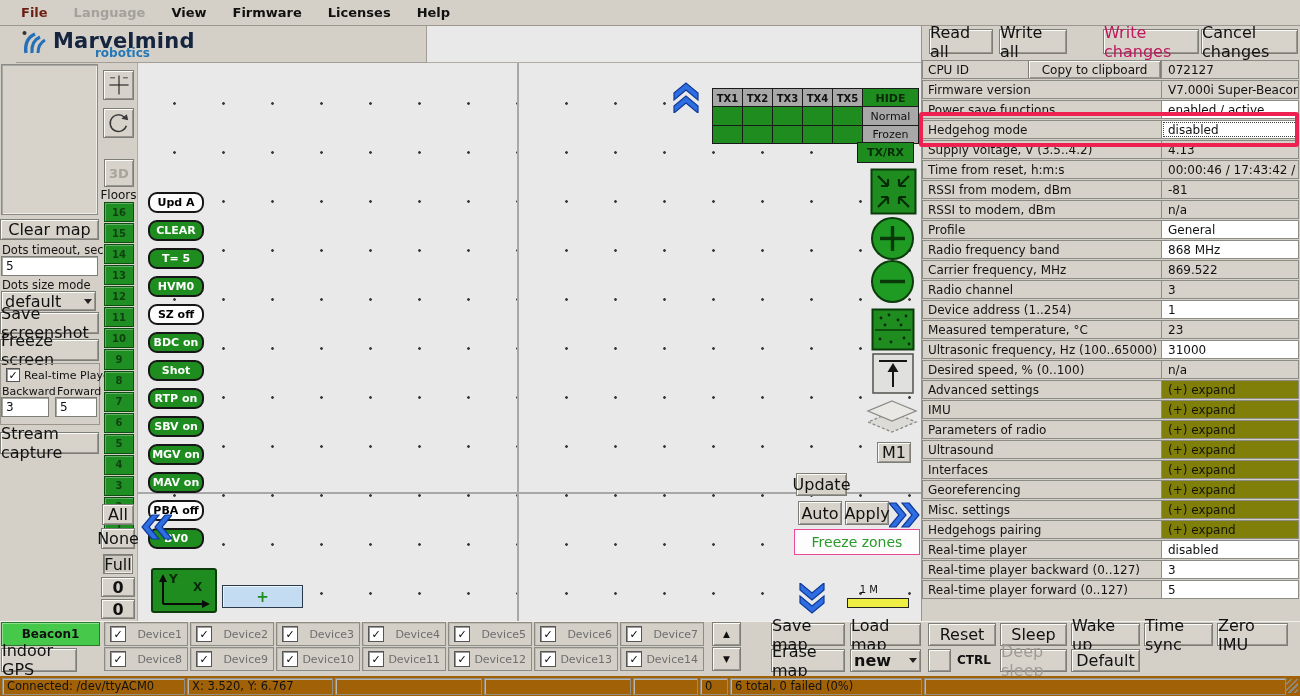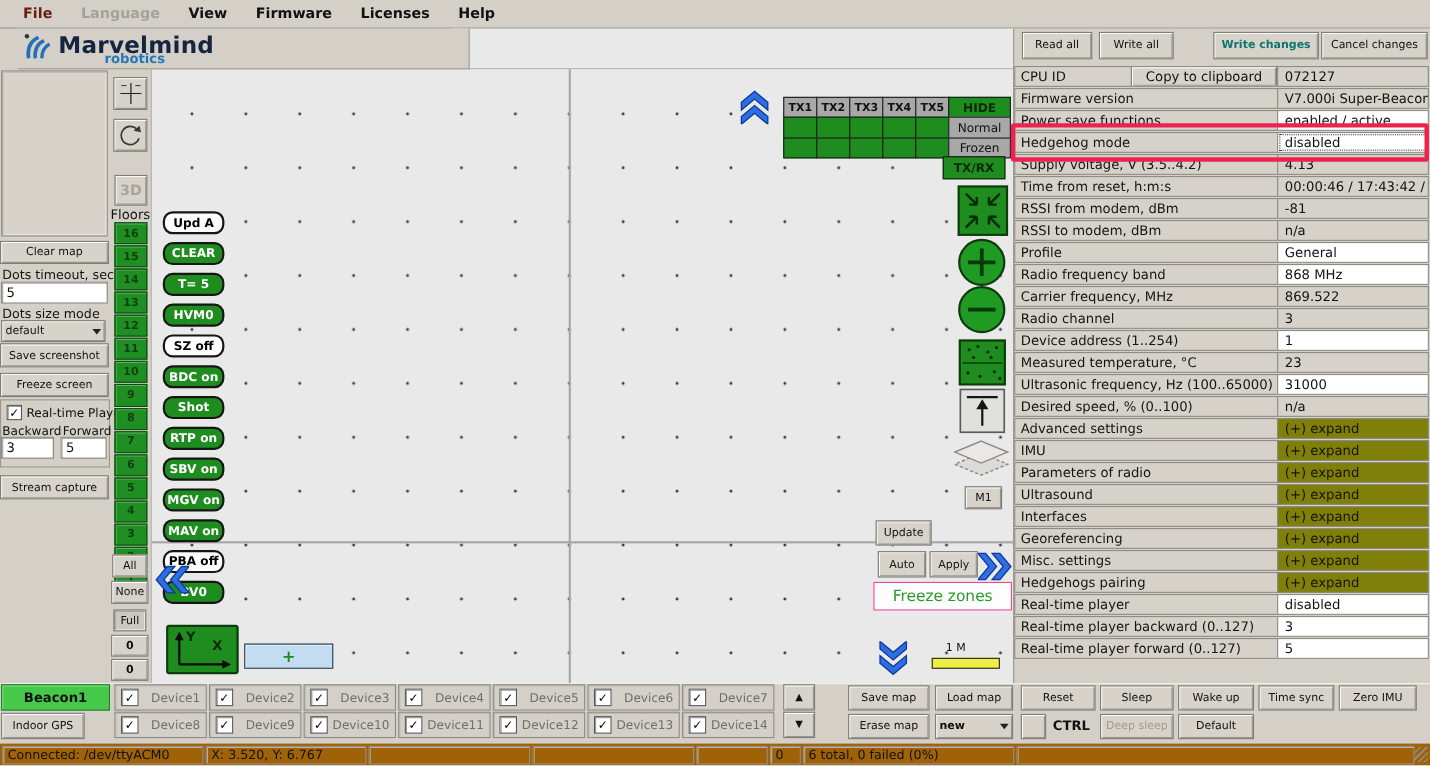--- a/index.html
+++ b/index.html
@@ -2,21 +2,21 @@
 <html><head>
 <meta charset="utf-8">
 <style>
   html,body{margin:0;padding:0}
   .screen{position:relative;width:1300px;height:696px;background:#d4d0c8;
     font-family:"DejaVu Sans",sans-serif;overflow:hidden;color:#111}
   .abs{position:absolute;box-sizing:border-box}
   
   .b{background:#d7d3cb;border:1px solid #7e7e78;
      box-shadow:inset 1px 1px 0 #fbfbf8,inset -1px -1px 0 #98968e;
-     display:flex;align-items:center;justify-content:center;font-size:10px;color:#111}
+     display:flex;align-items:center;justify-content:center;font-size:16px;color:#111}
   .pressed{background:#ccc8c0;box-shadow:inset 1px 1px 0 #8a8a84,inset -1px -1px 0 #eeece6}
   .in{background:#fff;border:1px solid #7e7e78;box-shadow:inset 1px 1px 0 #a9a9a4;
       display:flex;align-items:center;padding-left:4px;font-size:12px}
   .sunk{border:1px solid #8c8a84;box-shadow:inset 1px 1px 0 #a9a9a4,inset -1px -1px 0 #efede8}
   
   .menubar{left:0;top:0;width:1300px;height:26px;display:flex;align-items:center;
      border-bottom:1px solid #9a9690;font-size:13px;font-weight:bold;background:#d4d0c8}
   .menubar span{padding:0 13px}
   .menubar span:nth-child(1){color:#6b1e12;padding-left:21px}
   .menubar span:nth-child(2){color:#a3a19b}
@@ -58,21 +58,21 @@
   .pl{width:233px;background:#d6d2ca;border:1px solid #8c8c86;display:flex;align-items:center;
       padding-left:5px;color:#141414;white-space:nowrap;overflow:hidden}
   .pv{flex:1;border:1px solid #8c8c86;margin-left:-1px;display:flex;align-items:center;
       padding-left:6px;white-space:nowrap;overflow:hidden}
   .v-g{background:#d6d2ca}.v-w{background:#fff}
   .v-o{background:#7f7f0a;color:#151500}
   .focusv{outline:1px dotted #444;outline-offset:-3px}
   .copybtn{margin-left:auto;height:17px;width:131px;font-size:12px}
   .hlbox{left:919px;top:112px;width:380px;height:35px;border:4px solid #ee2150;
       border-radius:3px;z-index:60;pointer-events:none}
-  .teal{color:#0f766e;font-weight:bold}
+  .teal{color:#be185d;font-weight:normal}
   
   .bottombar{left:0;top:621px;width:1300px;height:55px;background:#d4d0c8;border-top:1px solid #f2f0ea}
   .dev{width:84px;height:24px;background:#d4d0c8;border:1px solid #8c8c86;
        box-shadow:inset 1px 1px 0 #bfbbb3;display:flex;align-items:center;padding:0 5px;
        font-size:11px;color:#6e6e6e}
   .cb{width:14px;height:14px;background:#fff;border:1px solid #555;
       box-shadow:inset 1px 1px 0 #9a9a9a;display:flex;align-items:center;justify-content:center;
       font-size:11px;color:#000;flex:none}
   .cb i{font-style:normal}
   .devlab{margin-left:auto}

